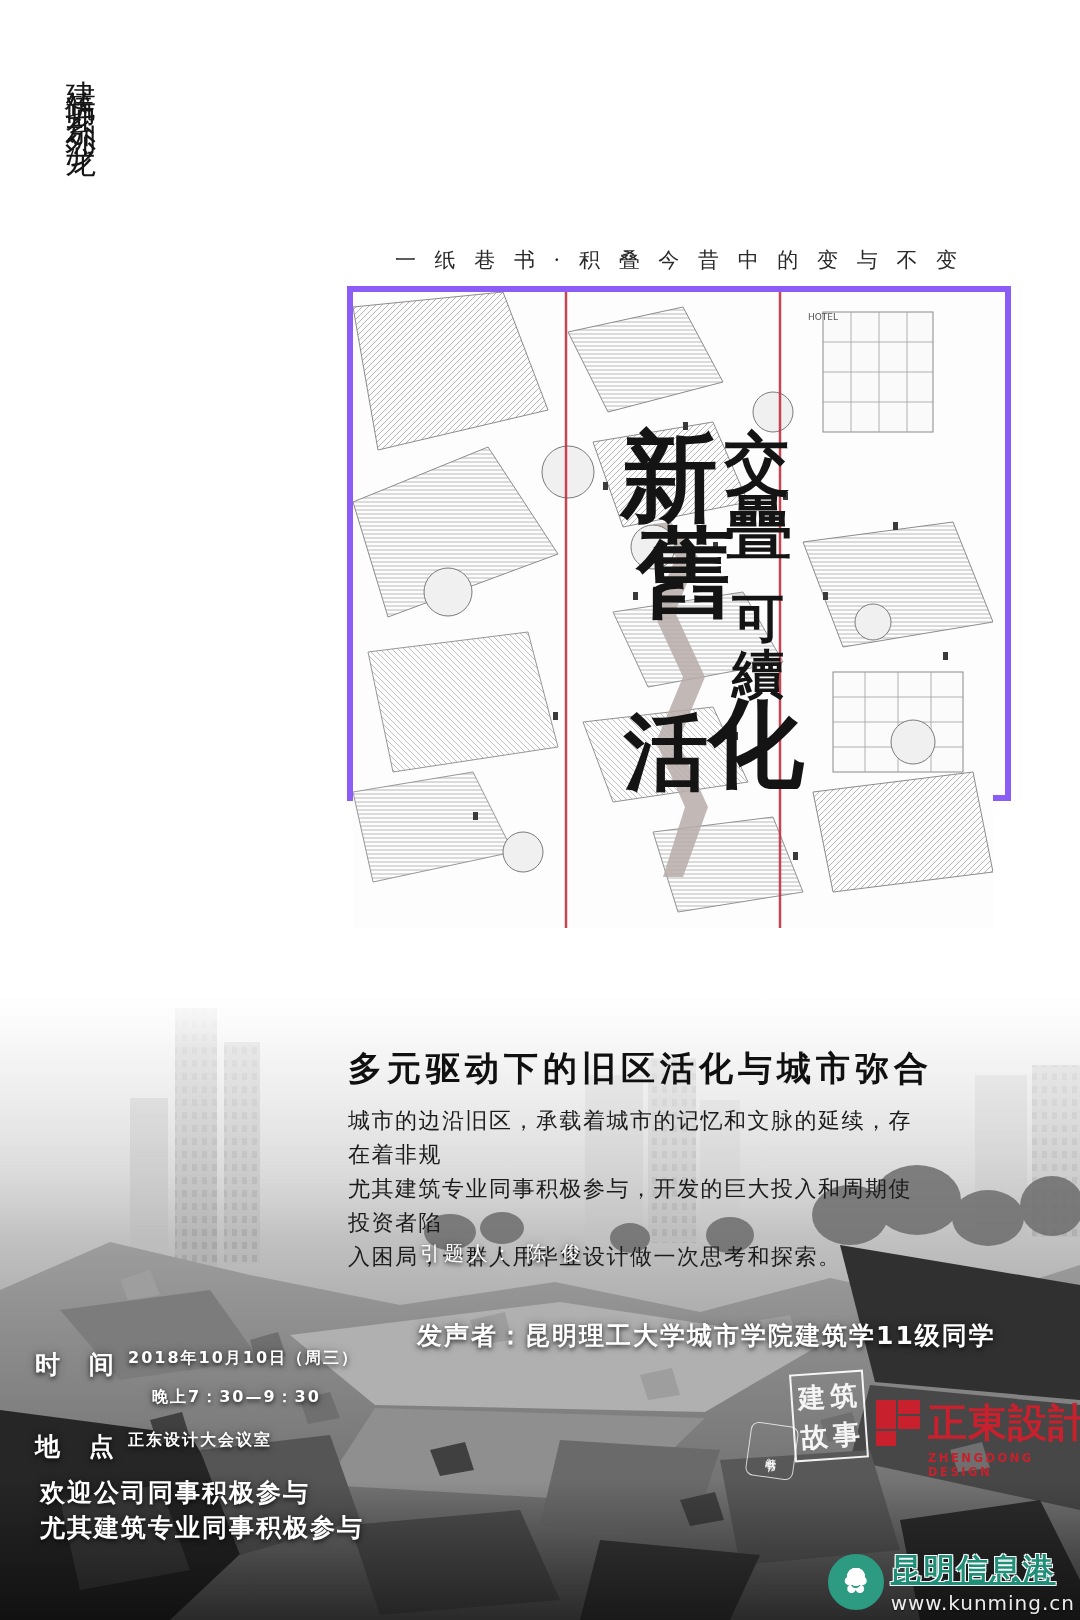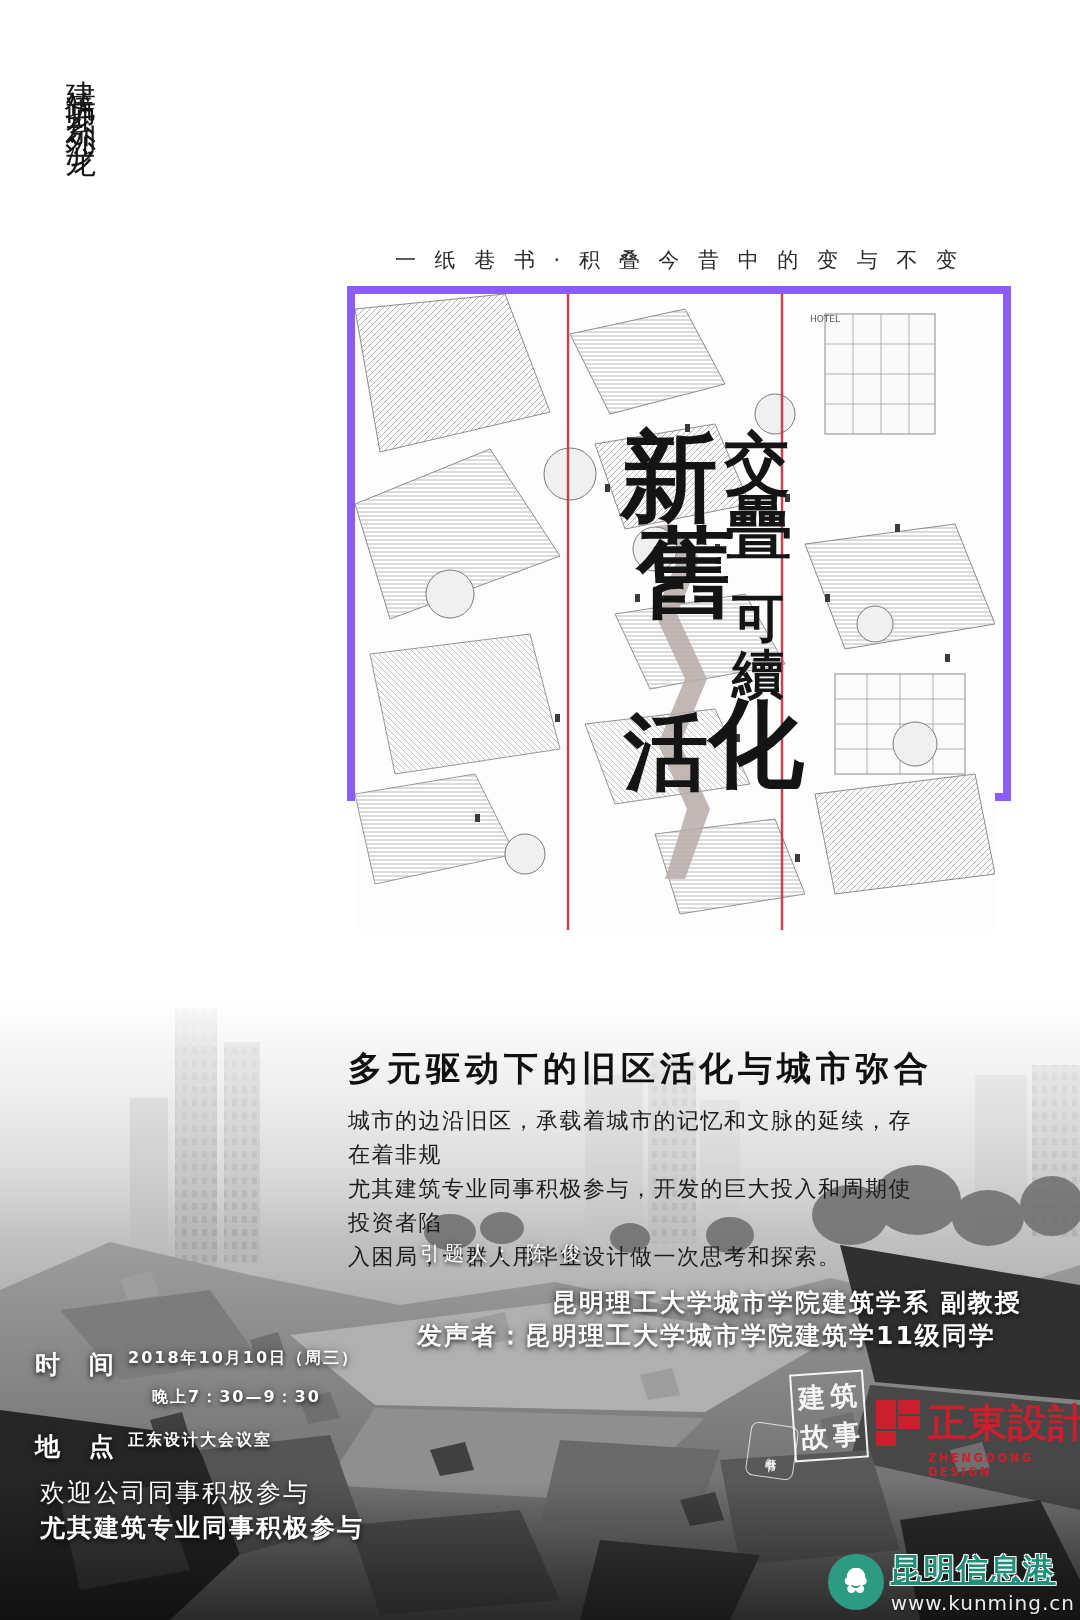--- a/index.html
+++ b/index.html
@@ -20,21 +20,21 @@
   }
   
   .tagline {
     position:absolute; left:347px; top:246px; width:664px;
     text-align:center; font-size:21px; letter-spacing:6px; color:#2a2a2a;
     font-family:"DejaVu Serif","Liberation Serif",serif;
   }
   
   .frame {
     position:absolute; left:347px; top:286px; width:664px; height:515px;
-    border:8px solid #8b5cf6; background:#fdfdfd;
+    border:6px solid #8b5cf6; background:#fdfdfd;
   }
   .frame svg { display:block; }
   .cal {
     position:absolute; line-height:1; color:#141414;
     font-family:"DejaVu Serif","Liberation Serif",serif; font-weight:700;
   }
   .cal-xin  { left:620px; top:428px; font-size:98px; }
   .cal-jiu  { left:636px; top:524px; font-size:98px; }
   .cal-jiao { left:724px; top:430px; font-size:66px; }
   .cal-die  { left:726px; top:494px; font-size:66px; }
@@ -60,21 +60,21 @@
   .presenter-title { position:absolute; left:552px; top:1286px; font-size:25px; font-weight:700; letter-spacing:2px; }
   .speakers { position:absolute; left:417px; top:1319px; font-size:25px; font-weight:700; letter-spacing:2px; }
   
   .info-label { position:absolute; left:35px; font-size:25px; font-weight:700; letter-spacing:10px; }
   .info-value { position:absolute; font-size:16px; font-weight:700; letter-spacing:2px; white-space:nowrap; }
   .t-label { top:1348px; }
   .t-val1  { left:128px; top:1348px; }
   .t-val2  { left:152px; top:1387px; }
   .p-label { top:1430px; }
   .p-val   { left:128px; top:1430px; }
-  .welcome-1 { position:absolute; left:40px; top:1476px; font-size:25px; font-weight:400; letter-spacing:2px; }
+  .welcome-1 { position:absolute; left:40px; top:1476px; font-size:25px; font-weight:700; letter-spacing:2px; }
   .welcome-2 { position:absolute; left:40px; top:1511px; font-size:25px; font-weight:700; letter-spacing:2px; }
   
   .longtou { position:absolute; left:608px; top:1434px; color:rgba(255,255,255,.88); text-align:center; }
   .longtou .lt-name { font-size:28px; letter-spacing:3px; font-weight:400; }
   .longtou .lt-sub  { font-size:9px; letter-spacing:5px; color:rgba(255,255,255,.6); margin-top:2px; }
   .longtou .lt-cap  { font-size:13px; letter-spacing:3px; color:rgba(255,255,255,.7); margin-top:2px; }
   .seal-hex {
     position:absolute; left:748px; top:1424px; width:48px; height:54px;
     color:rgba(255,255,255,.85); border:1.5px solid rgba(255,255,255,.75);
     border-radius:8px; transform:rotate(8deg);
@@ -302,21 +302,20 @@
   <div class="body-text">
     <div>城市的边沿旧区，承载着城市的记忆和文脉的延续，存在着非规</div>
     <div>尤其建筑专业同事积极参与，开发的巨大投入和周期使投资者陷</div>
     <div>入困局，一群人用毕业设计做一次思考和探索。</div>
   </div>
 
   <div class="presenter-row on-photo">
     <span>引题人：</span>
     <span>陈  俊</span>
   </div>
-  <div class="presenter-title on-photo">昆明理工大学城市学院建筑学系  副教授</div>
   <div class="speakers on-photo">发声者：昆明理工大学城市学院建筑学11级同学</div>
 
   <div class="info-label t-label on-photo">时 间</div>
   <div class="info-value t-val1 on-photo">2018年10月10日（周三）</div>
   <div class="info-value t-val2 on-photo">晚上7：30—9：30</div>
   <div class="info-label p-label on-photo">地 点</div>
   <div class="info-value p-val on-photo">正东设计大会议室</div>
 
   <div class="welcome-1 on-photo">欢迎公司同事积极参与</div>
   <div class="welcome-2 on-photo">尤其建筑专业同事积极参与</div>

